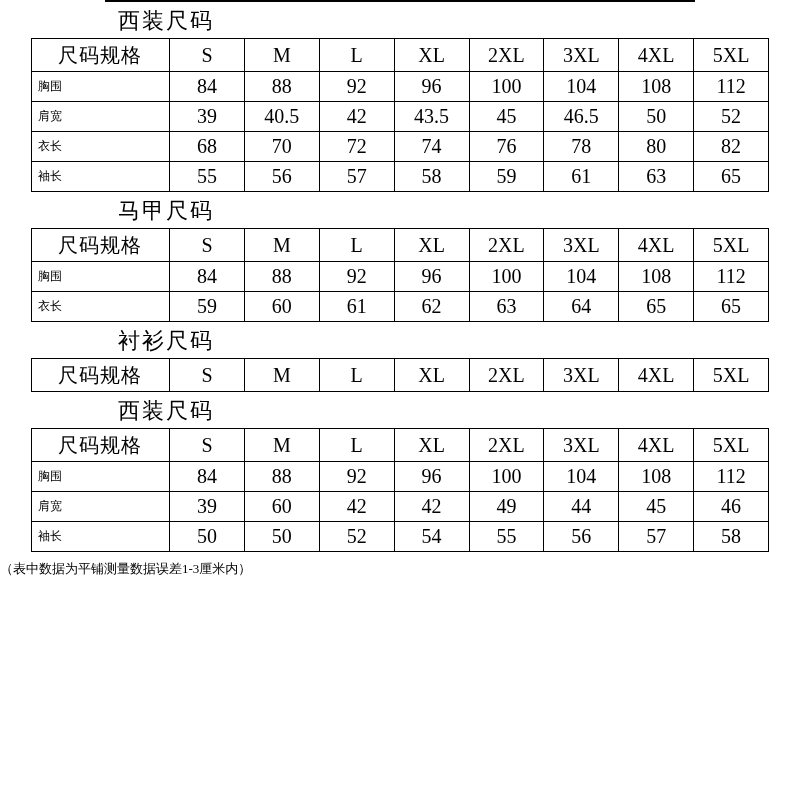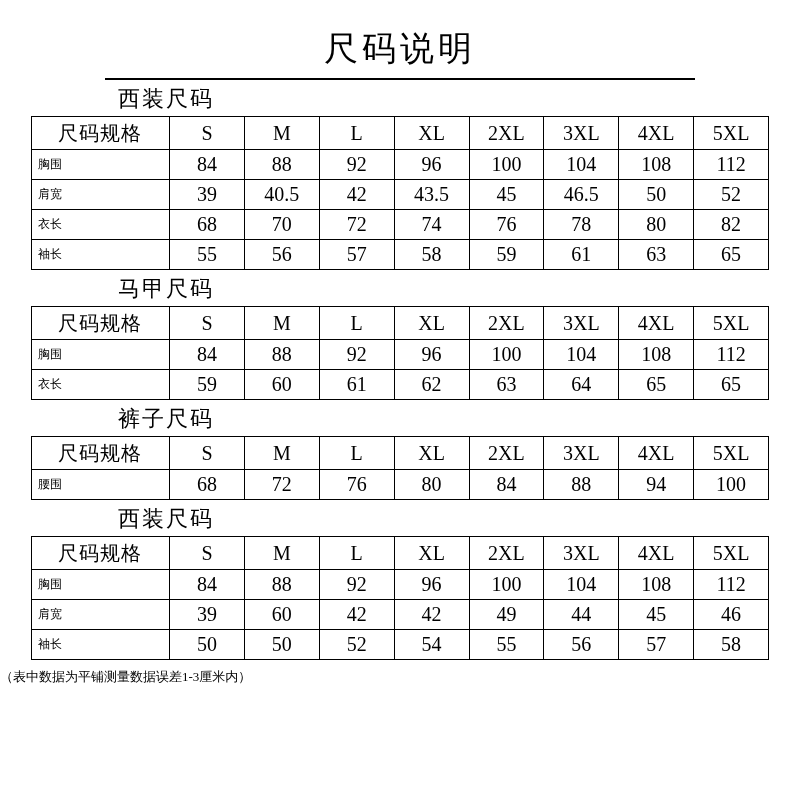--- a/index.html
+++ b/index.html
@@ -76,21 +76,20 @@
   .footnote {
     font-size: 13px;
     margin: 8px 55px 0 0;
     font-family: "Liberation Serif", "DejaVu Serif", serif;
   }
 </style>
 </head>
 <body>
 
 <div class="page">
-  <div class="main-title">尺码说明</div>
   <div class="title-rule"></div>
 
   <div class="section">
     <div class="section-title">西装尺码</div>
     <table class="size-table">
       <tbody>
           <tr class="head">
         <td class="rowhead">尺码规格</td>
         <td>S</td>
         <td>M</td>
@@ -184,44 +183,33 @@
         <td>63</td>
         <td>64</td>
         <td>65</td>
         <td>65</td>
       </tr>
     </tbody>
       </table>
   </div>
 
   <div class="section">
-    <div class="section-title">裤子尺码</div>
-    <table class="size-table">
-      <tbody>
-          <tr class="head">
-        <td class="rowhead">尺码规格</td>
-        <td>S</td>
-        <td>M</td>
-        <td>L</td>
-        <td>XL</td>
-        <td>2XL</td>
-        <td>3XL</td>
-        <td>4XL</td>
-        <td>5XL</td>
-      </tr>
-      <tr>
-        <td class="rowhead">腰围</td>
-        <td>68</td>
-        <td>72</td>
-        <td>76</td>
-        <td>80</td>
-        <td>84</td>
-        <td>88</td>
-        <td>94</td>
-        <td>100</td>
+    <div class="section-title">衬衫尺码</div>
+    <table class="size-table">
+      <tbody>
+          <tr class="head">
+        <td class="rowhead">尺码规格</td>
+        <td>S</td>
+        <td>M</td>
+        <td>L</td>
+        <td>XL</td>
+        <td>2XL</td>
+        <td>3XL</td>
+        <td>4XL</td>
+        <td>5XL</td>
       </tr>
     </tbody>
       </table>
   </div>
 
   <div class="section">
     <div class="section-title">西装尺码</div>
     <table class="size-table">
       <tbody>
           <tr class="head">

